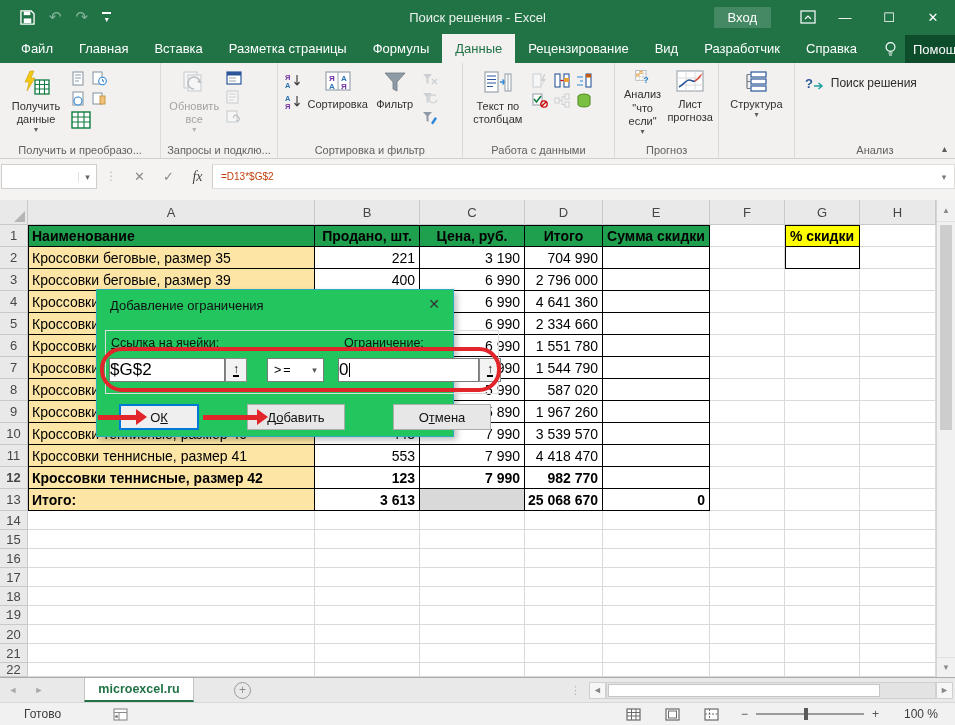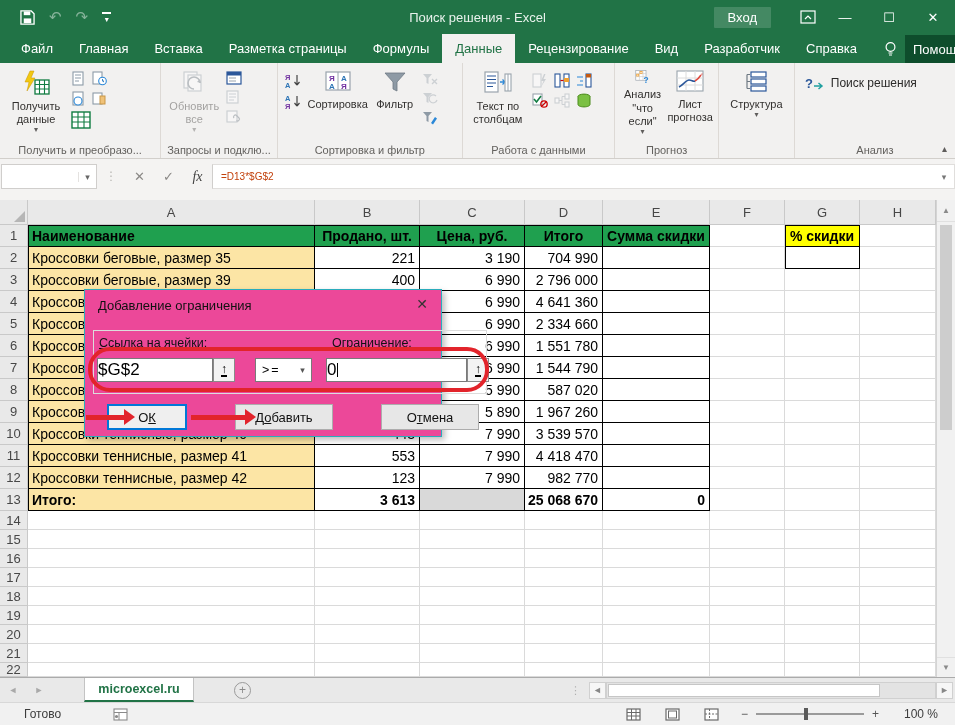--- a/index.html
+++ b/index.html
@@ -73,21 +73,21 @@
   .bt.bl{box-shadow:inset 1px 0 0 #000,inset 0 1px 0 #000}
   .ctr{justify-content:center}
 
   
   .vscroll{position:absolute;top:200px;left:936px;width:19px;height:477px;background:#f1f1f1;border-left:1px solid #d4d4d4;display:flex;flex-direction:column}
   .vsb-btn{height:22px;display:flex;align-items:center;justify-content:center;color:#8a8a8a;font-size:9px;border-bottom:1px solid #e0e0e0}
   .vsb-thumb{margin:3px 3px 0;height:205px;background:#cdcdcd;border-radius:0}
   .vsb-bot{margin-top:auto;border-top:1px solid #e0e0e0;border-bottom:none;height:20px}
 
   
-  .dialog{position:absolute;left:84px;top:289px;width:358px;height:148px;background:#ec4899;border:1px solid #2aacbc;box-shadow:3px 3px 6px rgba(0,0,0,.25);z-index:40;font-size:13px}
+  .dialog{position:absolute;left:96px;top:289px;width:358px;height:148px;background:#22c55e;border:1px solid #2aacbc;box-shadow:3px 3px 6px rgba(0,0,0,.25);z-index:40;font-size:13px}
   .dlg-title{position:absolute;left:13px;top:8px;font-size:13px;color:#111}
   .dlg-close{position:absolute;right:13px;top:6px;font-size:14px;color:#333}
   .dlg-frame{position:absolute;left:8px;top:40px;width:394px;height:64px;border:1px solid #dcdcdc}
   .dlg-label{position:absolute;top:46px;font-size:12.5px;color:#111}
   .lab1{left:14px}.lab2{left:247px}
   .dlg-input{position:absolute;top:68px;height:24px;background:#fff;border:1px solid #7a7a7a;display:flex;align-items:center;z-index:6}
   .din1{left:12px;width:116px}
   .din2{left:241px;width:141px}
   .dlg-input .val{font-size:17px;color:#000}
   .caret{width:1px;height:14px;background:#000;margin-left:1px}
@@ -562,21 +562,21 @@
         <div class="cell hd">11</div>
         <div class="cell tan tb bl">Кроссовки теннисные, размер 41</div>
         <div class="cell num tb">553</div>
         <div class="cell num tb">7 990</div>
         <div class="cell num tb">4 418 470</div>
         <div class="cell tb"></div>
         <div class="cell "></div>
         <div class="cell "></div>
         <div class="cell "></div>
       </div>
-      <div class="grow" style="height: 22px;">
+      <div class="grow" style="height: 22px; font-weight: bold;">
         <div class="cell hd">12</div>
         <div class="cell tan tb bl">Кроссовки теннисные, размер 42</div>
         <div class="cell num tb">123</div>
         <div class="cell num tb">7 990</div>
         <div class="cell num tb">982 770</div>
         <div class="cell tb"></div>
         <div class="cell "></div>
         <div class="cell "></div>
         <div class="cell "></div>
       </div>
@@ -639,21 +639,21 @@
         <div class="cell hd">18</div>
         <div class="cell "></div>
         <div class="cell "></div>
         <div class="cell "></div>
         <div class="cell "></div>
         <div class="cell "></div>
         <div class="cell "></div>
         <div class="cell "></div>
         <div class="cell "></div>
       </div>
-      <div class="grow" style="height: 19px;">
+      <div class="grow" style="height: 19px; font-family: Liberation Mono, monospace;">
         <div class="cell hd">19</div>
         <div class="cell "></div>
         <div class="cell "></div>
         <div class="cell "></div>
         <div class="cell "></div>
         <div class="cell "></div>
         <div class="cell "></div>
         <div class="cell "></div>
         <div class="cell "></div>
       </div>

